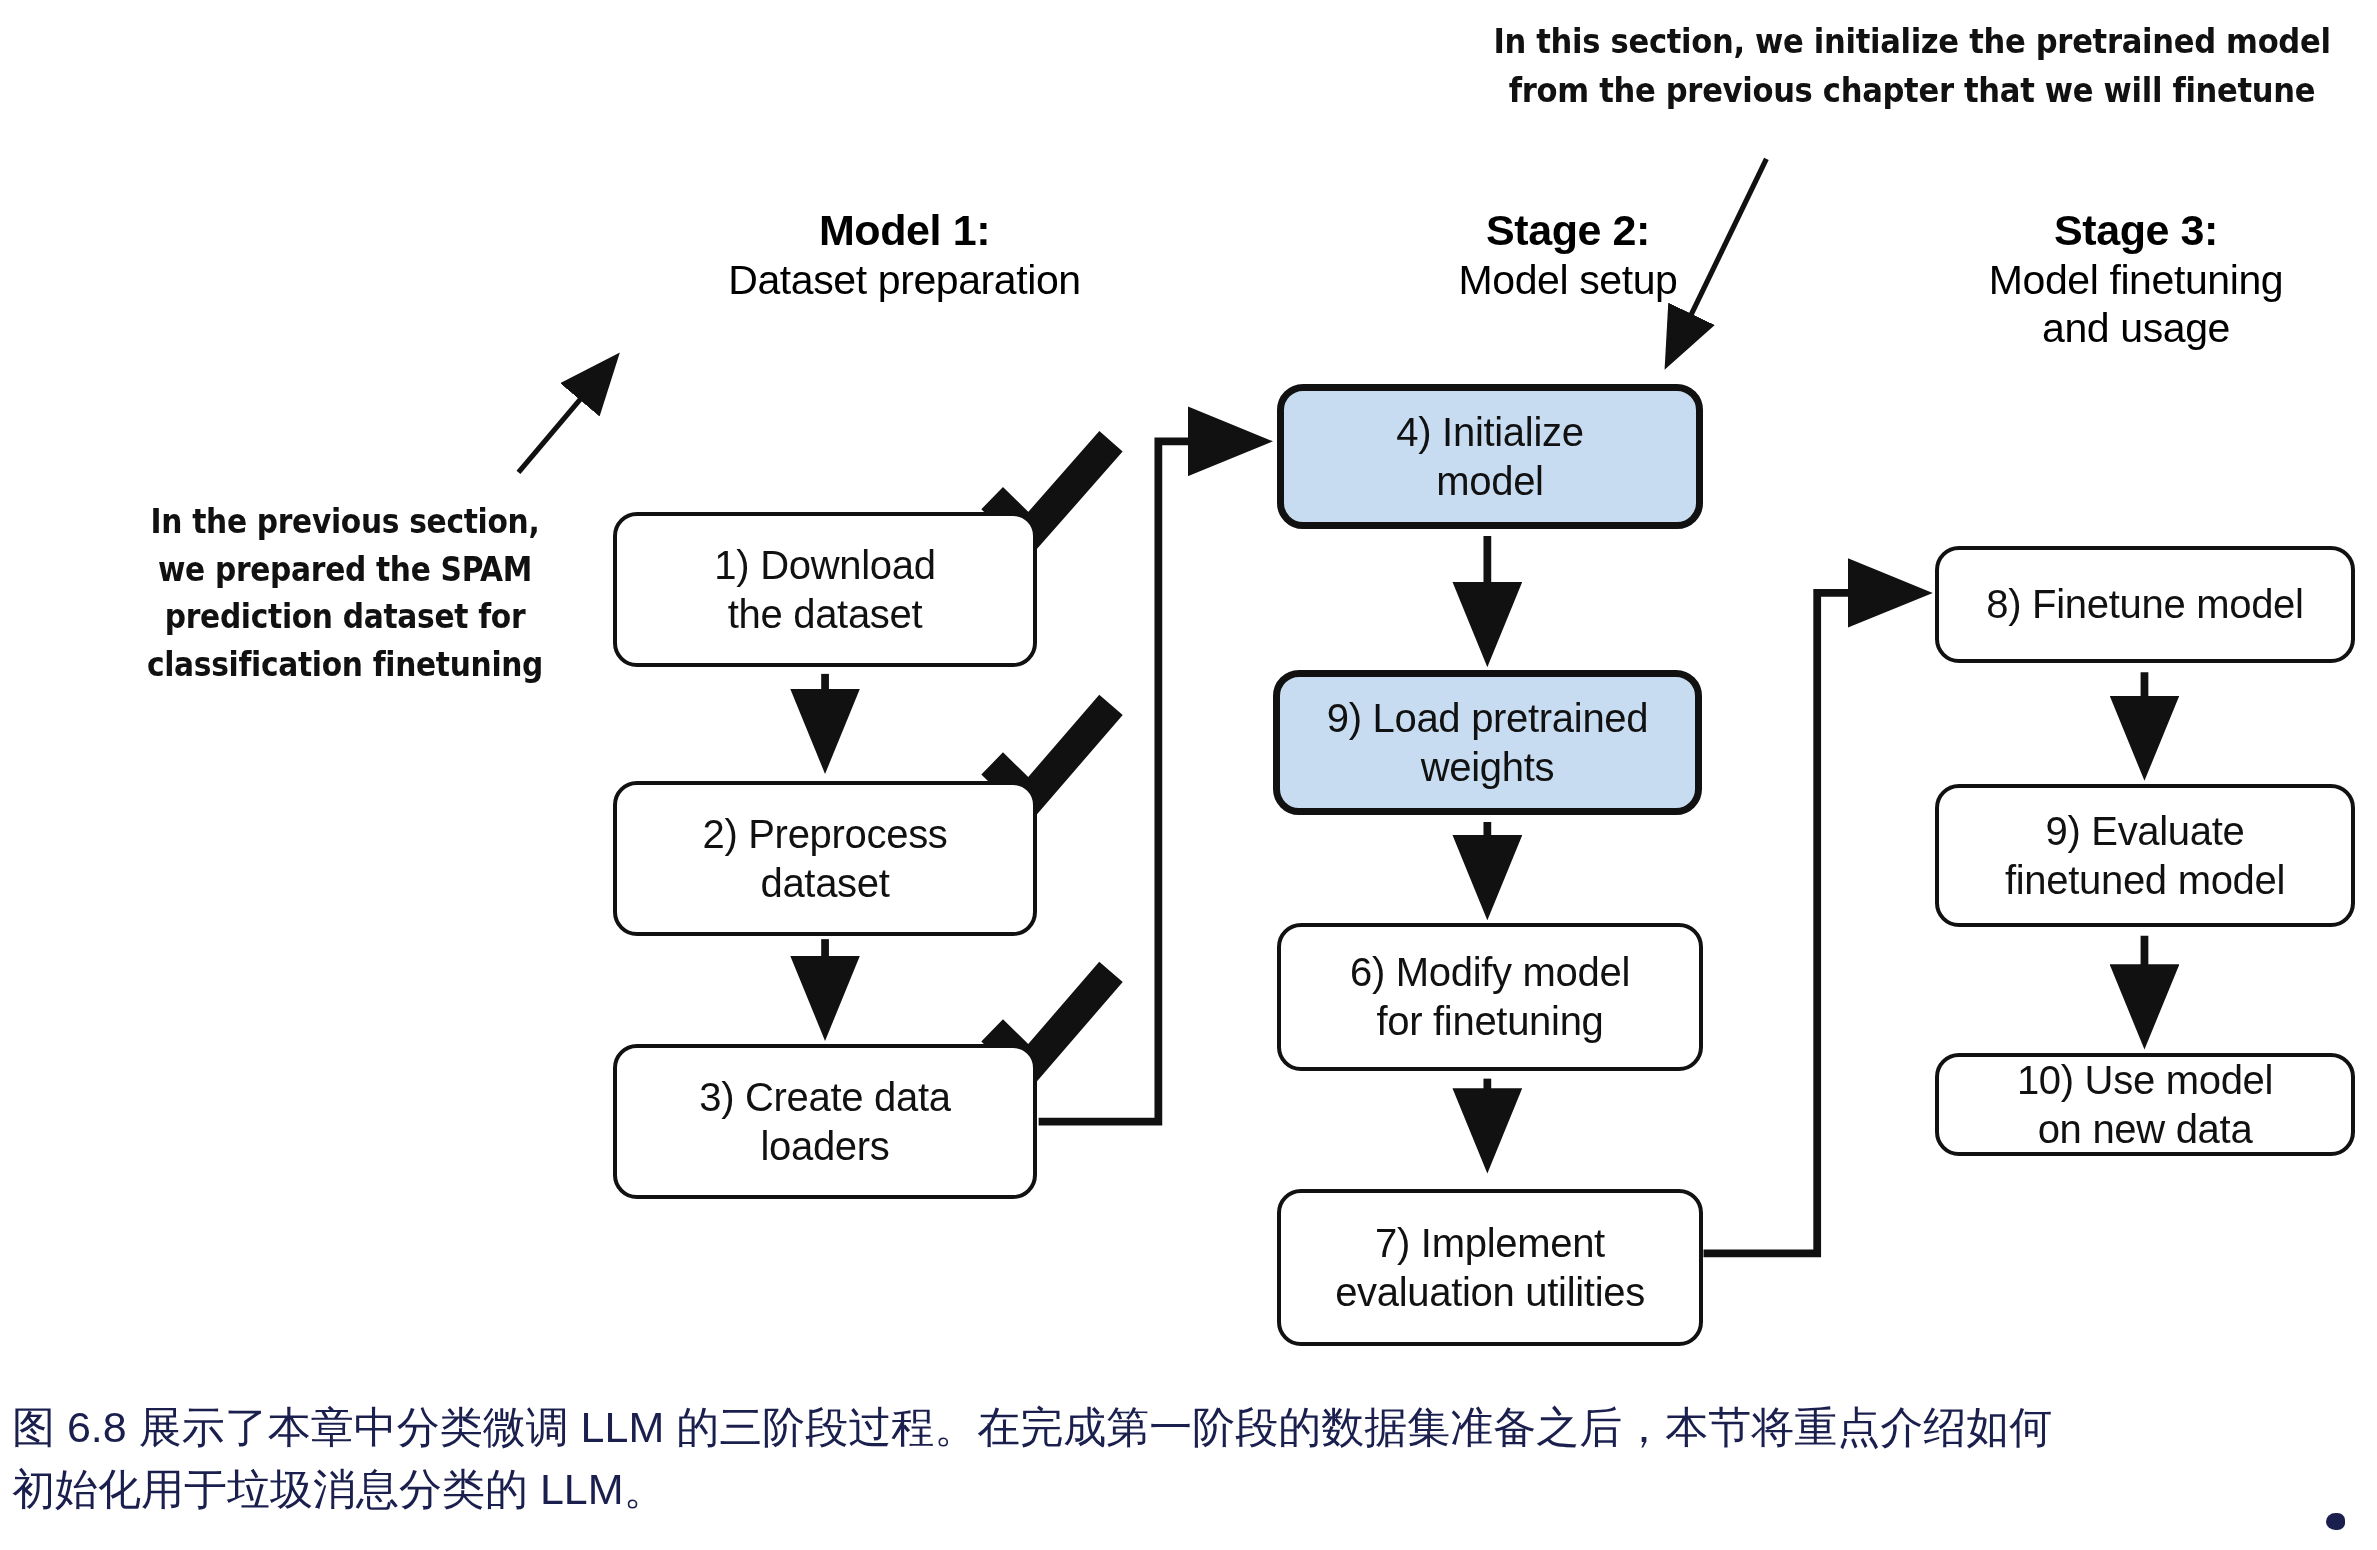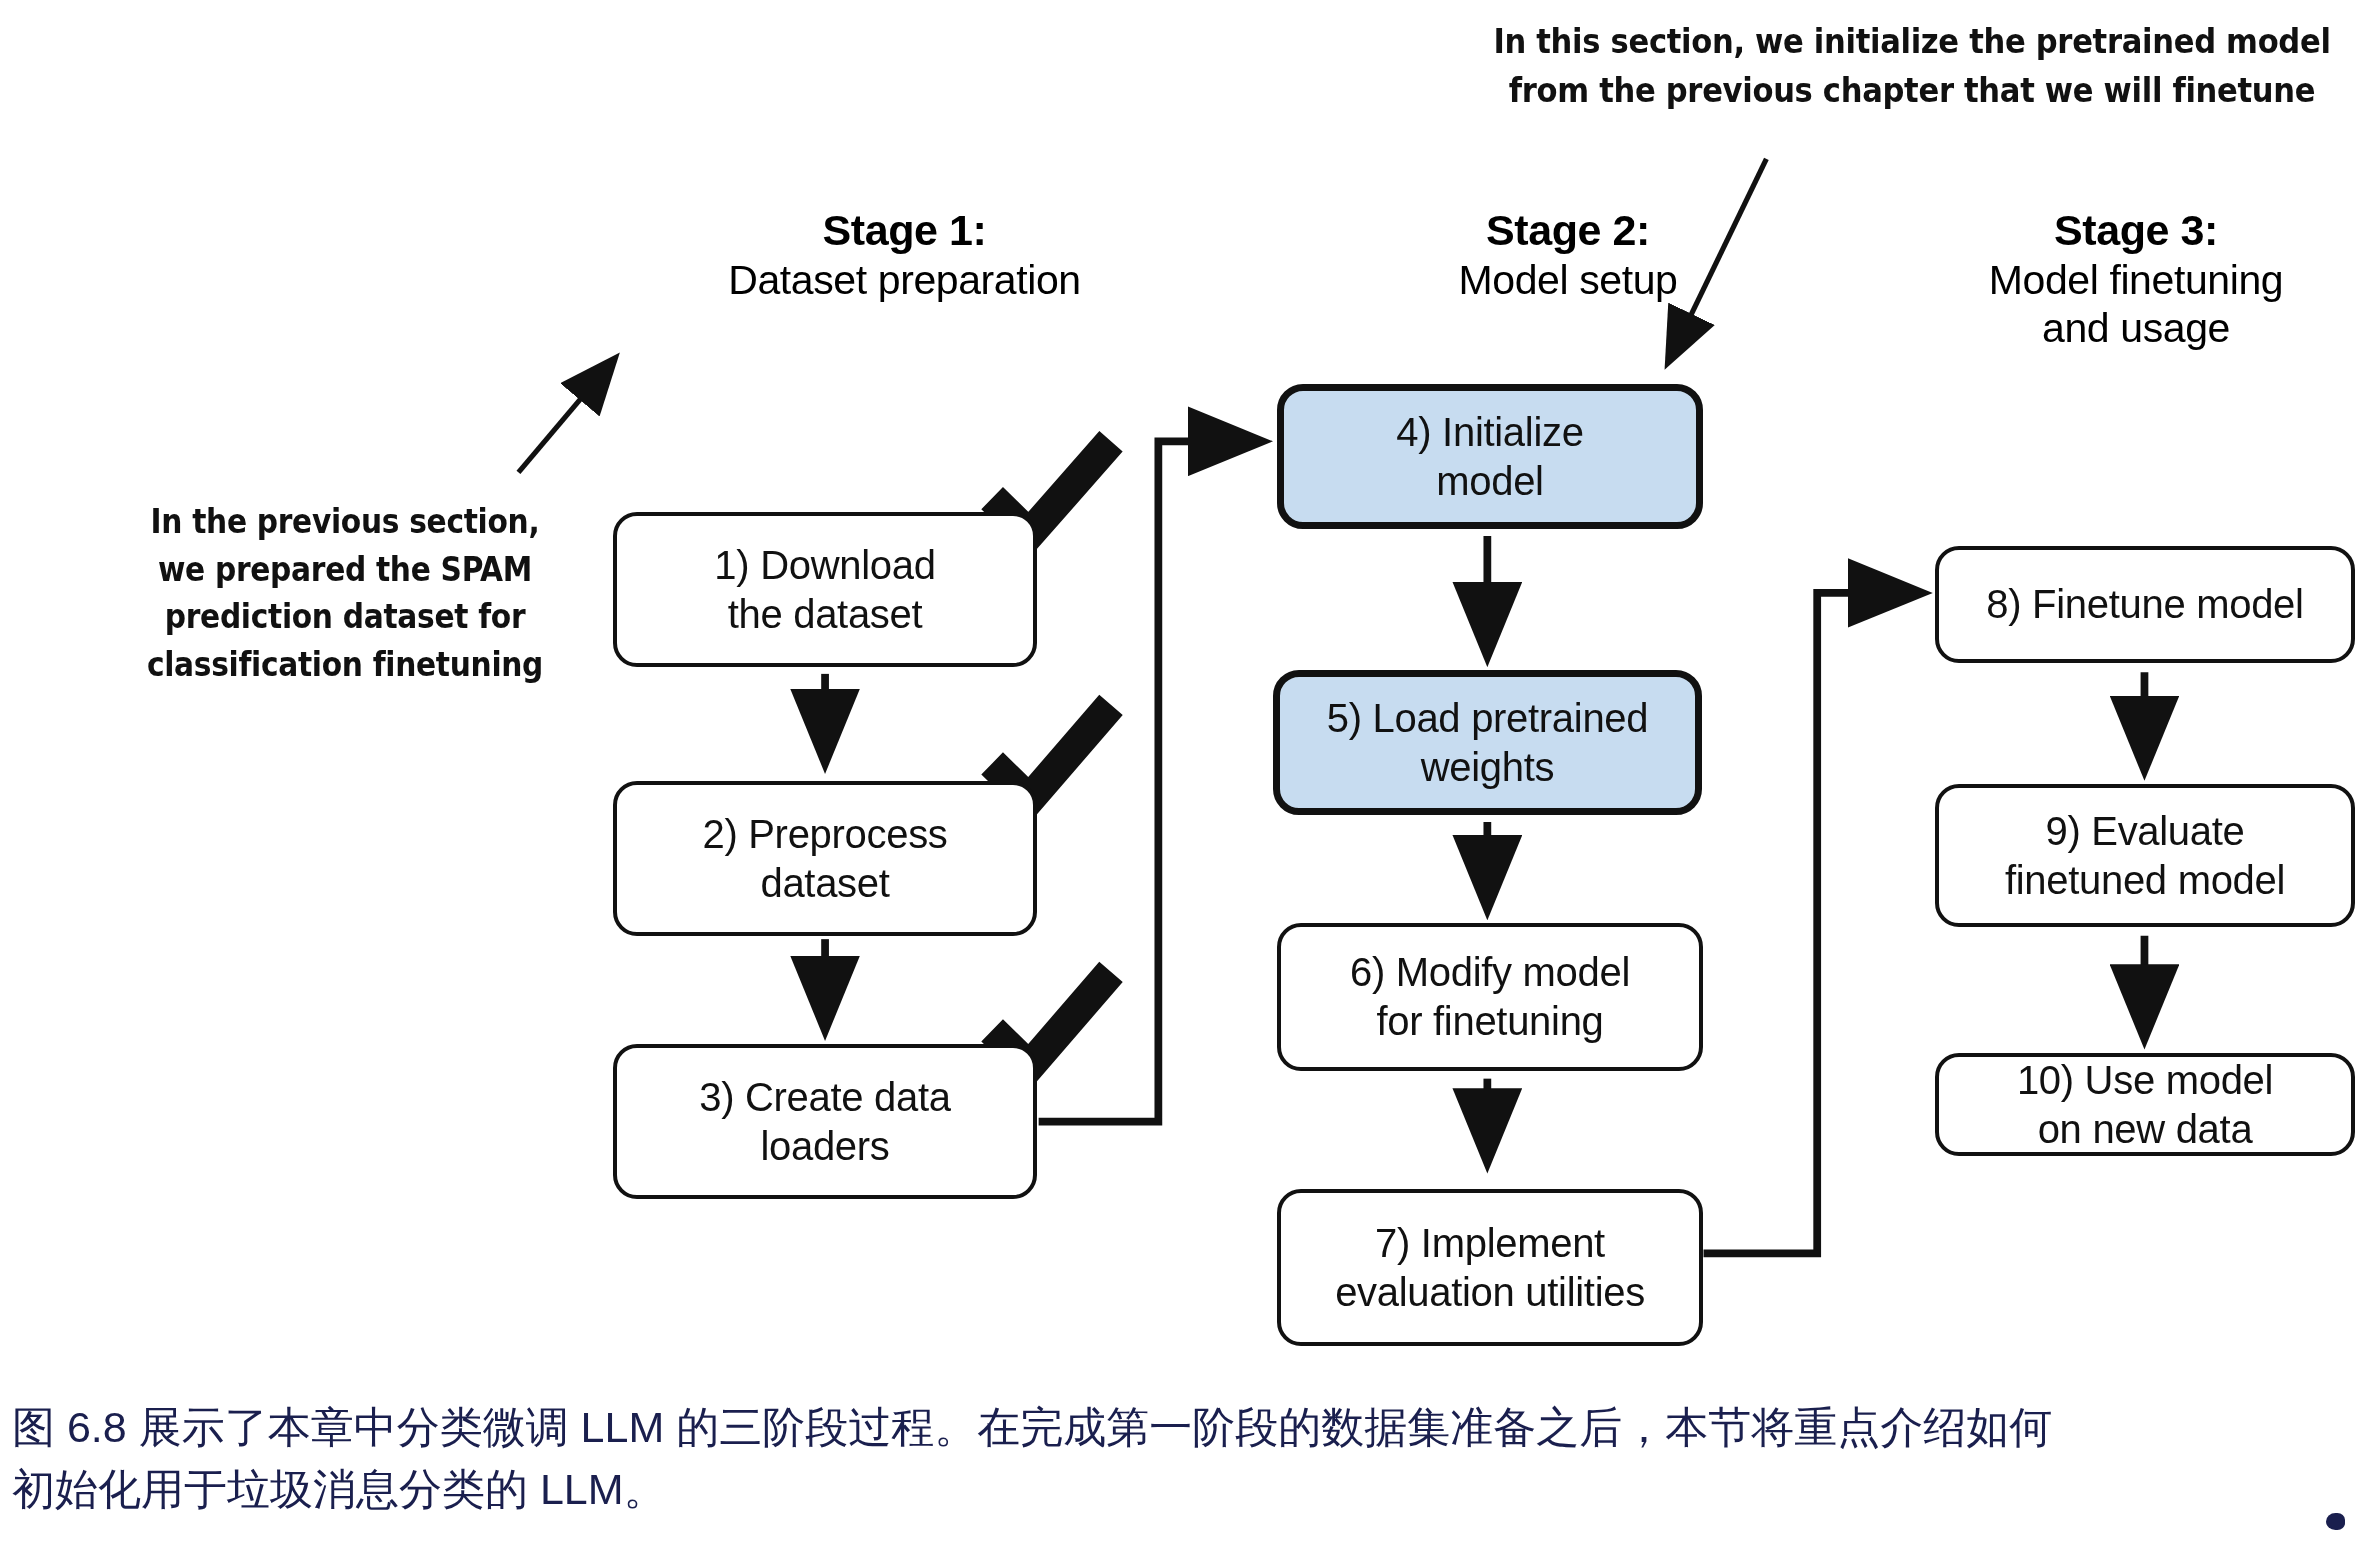--- a/index.html
+++ b/index.html
@@ -151,21 +151,21 @@
   </div>
 
   <div class="annot" id="annot-left">
     <div>In the previous section,</div>
     <div>we prepared the SPAM</div>
     <div>prediction dataset for</div>
     <div>classification finetuning</div>
   </div>
 
   <div class="stage-head" id="head-1">
-    <div class="st-title">Stage 1:</div>
+    <div class="st-title">Model 1:</div>
     <div class="st-sub">Dataset preparation</div>
   </div>
 
   <div class="stage-head" id="head-2">
     <div class="st-title">Stage 2:</div>
     <div class="st-sub">Model setup</div>
   </div>
 
   <div class="stage-head" id="head-3">
     <div class="st-title">Stage 3:</div>
@@ -196,21 +196,21 @@
 
   <div class="node blue" id="n4">
     <span>
       <span class="lbl">4) Initialize</span>
       <span class="lbl">model</span>
     </span>
   </div>
 
   <div class="node blue" id="n5">
     <span>
-      <span class="lbl">5) Load pretrained</span>
+      <span class="lbl">9) Load pretrained</span>
       <span class="lbl">weights</span>
     </span>
   </div>
 
   <div class="node" id="n6">
     <span>
       <span class="lbl">6) Modify model</span>
       <span class="lbl">for finetuning</span>
     </span>
   </div>

